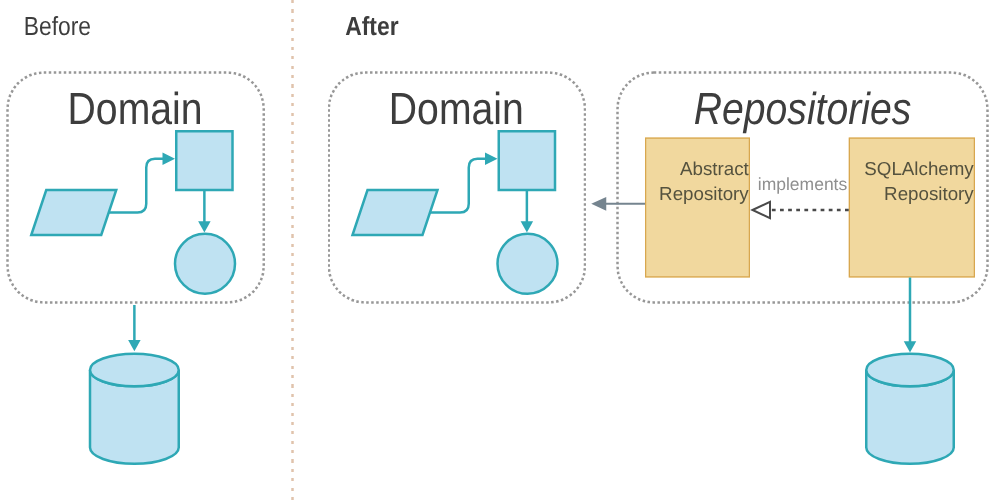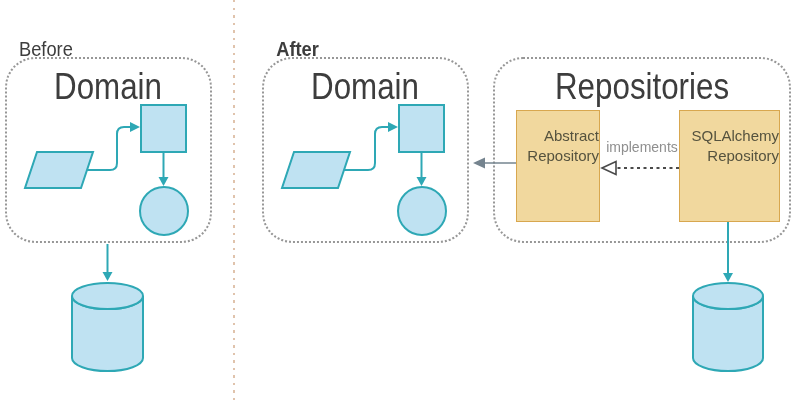--- a/index.html
+++ b/index.html
@@ -9,21 +9,21 @@
     --implements-text:#8f8f8f; --realization-dash:#4a4a4a;
     --divider:#e0c3ac; --db-text:#35505e; --canvas-bg:#ffffff;
   }
   html,body{margin:0;padding:0;}
   body{font-family:"Liberation Sans", sans-serif;}
   .canvas{position:relative;width:800px;height:400px;background:var(--canvas-bg);overflow:hidden;}
   .abs{position:absolute;}
   .divider{left:233px;top:0;width:2px;height:400px;
     background:repeating-linear-gradient(to bottom, var(--divider) 0 2.5px, transparent 2.5px 7.5px);}
   .section-label{top:10px;font-size:21px;color:var(--text-dark);
-    text-decoration:underline;text-underline-offset:5px;text-decoration-thickness:1.5px;margin-top:27px;}
+    text-decoration:underline;text-underline-offset:5px;text-decoration-thickness:1.5px;}
   .dashed-box{border:2px dotted var(--box-dash);border-radius:30px;box-sizing:border-box;}
   .box-title{top:66px;text-align:center;font-size:36px;color:var(--text-dark);}
   .condensed{display:inline-block;transform:scaleX(0.87);transform-origin:center;white-space:nowrap;}
   .tan-box{background:var(--tan-fill);border:1.5px solid var(--tan-stroke);box-sizing:border-box;
     text-align:right;font-size:15px;line-height:1.32;color:var(--text-box);padding-top:15px;}
   .implements-label{font-size:14px;color:var(--implements-text);text-align:center;}
   .db-label{font-size:25px;color:var(--db-text);text-align:center;letter-spacing:0.5px;}
   svg.overlay{position:absolute;left:0;top:0;pointer-events:none;}
   .shape{fill:var(--shape-fill);stroke:var(--shape-stroke);stroke-width:2;}
   .flow{fill:none;stroke:var(--arrow-teal);stroke-width:2;}
@@ -42,21 +42,21 @@
 
   <div class="abs section-label" style="left:15px;"><span class="condensed">Before</span></div>
   <div class="abs section-label" style="left:273px;font-weight:bold;"><span class="condensed">After</span></div>
 
   <div class="abs dashed-box" style="left:5px;top:57px;width:207px;height:186px;"></div>
   <div class="abs dashed-box" style="left:262px;top:57px;width:207px;height:186px;"></div>
   <div class="abs dashed-box" style="left:493px;top:57px;width:298px;height:186px;"></div>
 
   <div class="abs box-title" style="left:5px;width:207px;"><span class="condensed">Domain</span></div>
   <div class="abs box-title" style="left:262px;width:207px;"><span class="condensed">Domain</span></div>
-  <div class="abs box-title" style="left:493px;width:298px;"><span class="condensed">Repositories</span></div>
+  <div class="abs box-title" style="left:493px;width:298px;font-style:italic;"><span class="condensed">Repositories</span></div>
 
   <div class="abs tan-box" style="left:516px;top:110px;width:84px;height:112px;">Abstract Repository</div>
   <div class="abs tan-box" style="left:679px;top:110px;width:101px;height:112px;">SQLAlchemy Repository</div>
 
   <div class="abs implements-label" style="left:596px;top:139px;width:92px;">implements</div>
 
   <div class="abs db-label" style="left:72px;top:325px;width:71px;">DB</div>
   <div class="abs db-label" style="left:693px;top:325px;width:70px;">DB</div>
 
   <svg class="overlay" width="800" height="400" viewBox="0 0 800 400">

